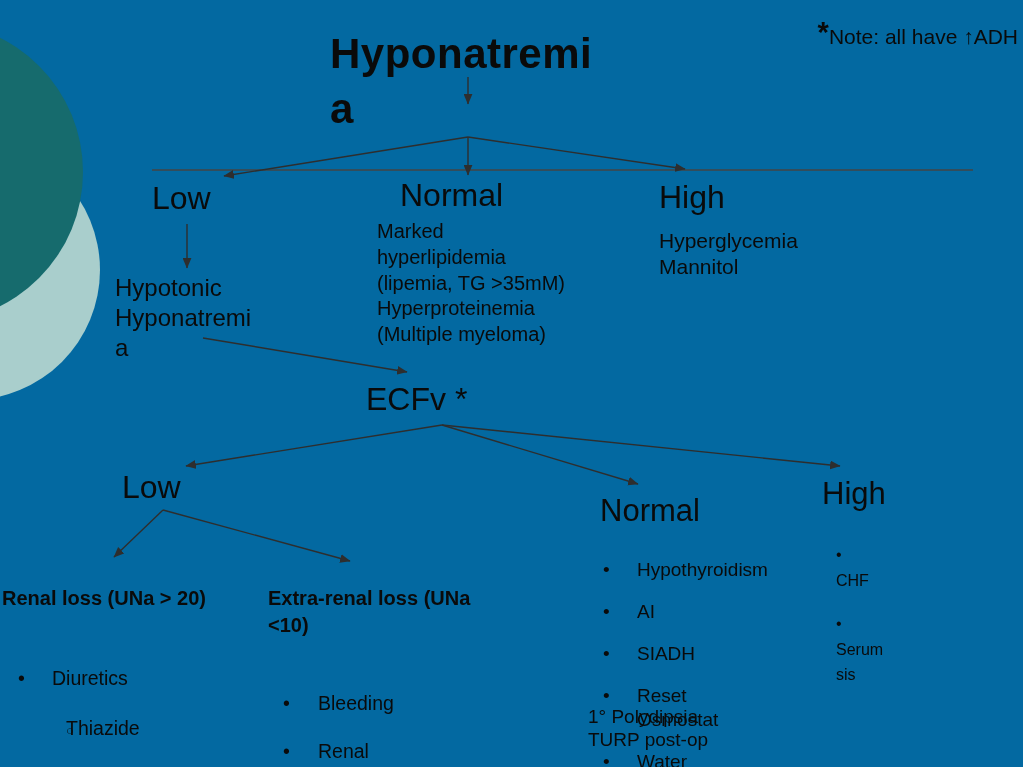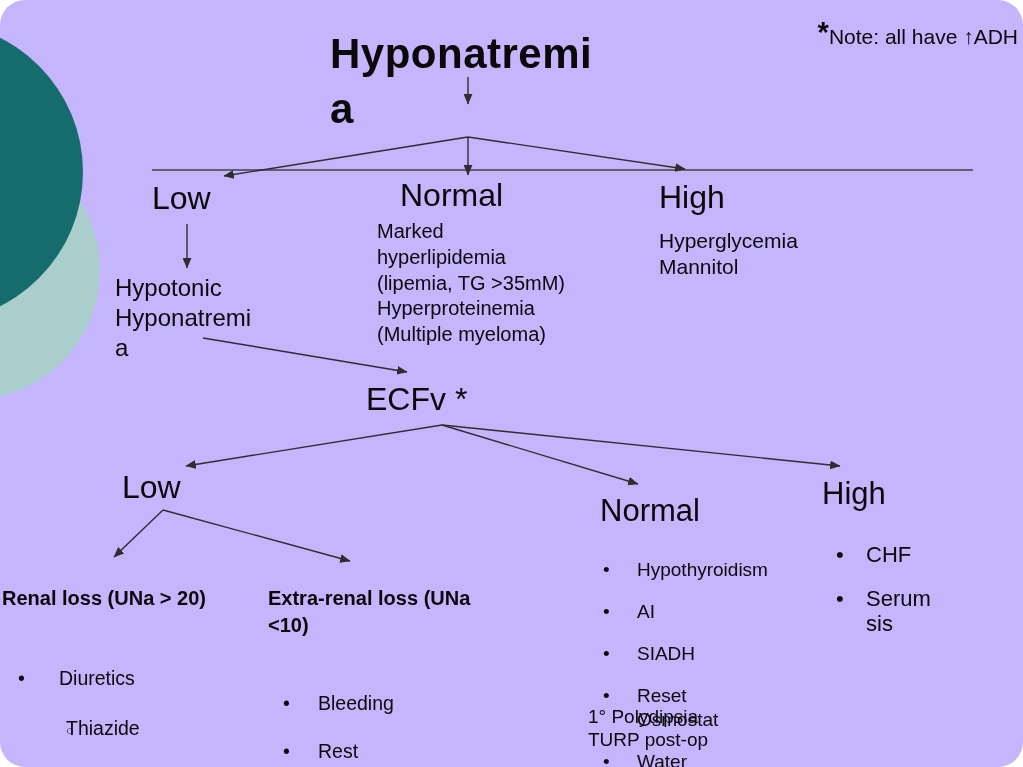--- a/index.html
+++ b/index.html
@@ -1,17 +1,17 @@
 <!DOCTYPE html>
 <html><head>
 <meta charset="utf-8">
 <style>
   html,body{margin:0;padding:0;background:#fff;}
-  .slide{position:relative;width:1023px;height:767px;background:#c4b5fd;overflow:hidden;
-         font-family:"Liberation Sans",sans-serif;color:#0a0a0a;border-radius:25px;}
+  .slide{position:relative;width:1023px;height:767px;background:#0369a1;overflow:hidden;
+         font-family:"Liberation Sans",sans-serif;color:#0a0a0a;}
   
   .circle{position:absolute;border-radius:50%;}
   .circle.light{left:-160px;top:140px;width:260px;height:260px;background:#a9cecc;z-index:0;}
   .circle.dark{left:-217px;top:22px;width:300px;height:300px;background:#166b6d;z-index:1;}
   
   svg.connectors{position:absolute;left:0;top:0;z-index:2;pointer-events:none;}
   svg.connectors line{stroke:#2e2e2e;stroke-width:1.4;}
   svg.connectors line.divider{stroke:#444;stroke-width:1.6;}
   
   .t{position:absolute;z-index:3;white-space:pre-line;}
@@ -40,35 +40,35 @@
   .list li{display:flex;}
   .txt{white-space:pre-line;}
   .bul{flex:0 0 auto;}
   .bul::before{content:"\2022";}
   .bul.circle::before{content:"\25CB";font-size:13px;}
   
   .renal{left:2px;top:562px;width:280px;font-size:20px;}
   .loss-head{font-weight:bold;line-height:27px;}
   .renal .list{margin-top:7px;}
   .renal li{line-height:27px;font-size:19.5px;}
-  .renal li.l1{margin-left:16px;gap:7px;} .renal li.l1 .bul{width:34px;}
+  .renal li.l1{margin-left:16px;} .renal li.l1 .bul{width:34px;}
   .renal li.l2{margin-left:64px;} .renal li.l2 .bul{width:27px;}
   
   .extra-renal{left:268px;top:562px;width:256px;font-size:20px;}
   .extra-renal .list{margin-top:6px;}
   .extra-renal li{margin-left:15px;line-height:25.4px;font-size:19.5px;}
   .extra-renal .bul{width:35px;}
   
   .normal-list{left:588px;top:540px;width:220px;}
   .normal-list li{margin-left:15px;line-height:24px;font-size:19px;}
   .normal-list .bul{width:34px;}
   .normal-footer{left:588px;top:705px;font-size:19px;line-height:23px;}
   
   .high-list{left:822px;top:524px;width:140px;}
-  .high-list li{margin-left:14px;line-height:25.5px;font-size:22px;}
+  .high-list li{margin-left:14px;line-height:25.5px;font-size:16px;flex-direction:column;}
   .high-list .bul{width:30px;}
 </style>
 </head>
 <body>
 
 <div class="slide">
 
   <div class="circle light"></div>
   <div class="circle dark"></div>
 
@@ -132,21 +132,21 @@
       
       
     </ul>
   </div>
 
   <div class="t extra-renal">
     <div class="loss-head">Extra-renal loss (UNa
 &lt;10)</div>
     <ul class="list">
       <li><span class="bul"></span><span class="txt">Bleeding</span></li>
-      <li><span class="bul"></span><span class="txt">Rest</span></li>
+      <li><span class="bul"></span><span class="txt">Renal</span></li>
       
       
     </ul>
   </div>
 
   <ul class="t list normal-list">
     <li><span class="bul"></span><span class="txt">Hypothyroidism</span></li>
     <li><span class="bul"></span><span class="txt">AI</span></li>
     <li><span class="bul"></span><span class="txt">SIADH</span></li>
     <li><span class="bul"></span><span class="txt">Reset

